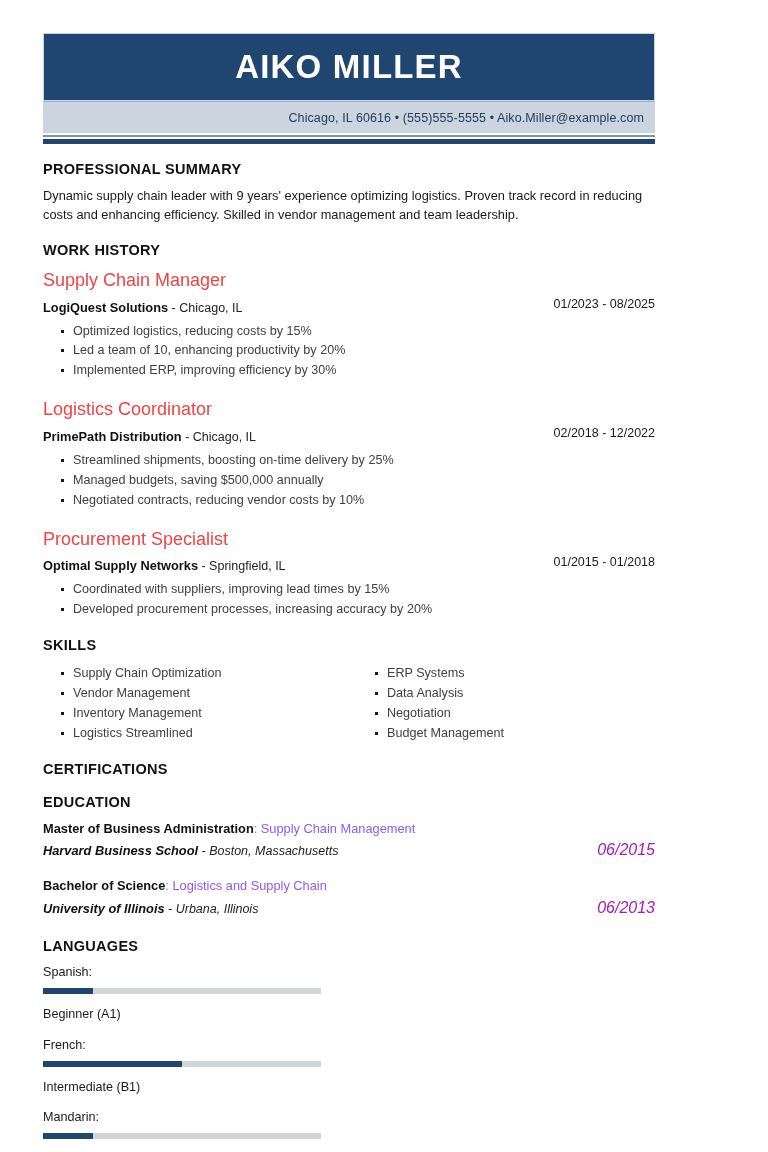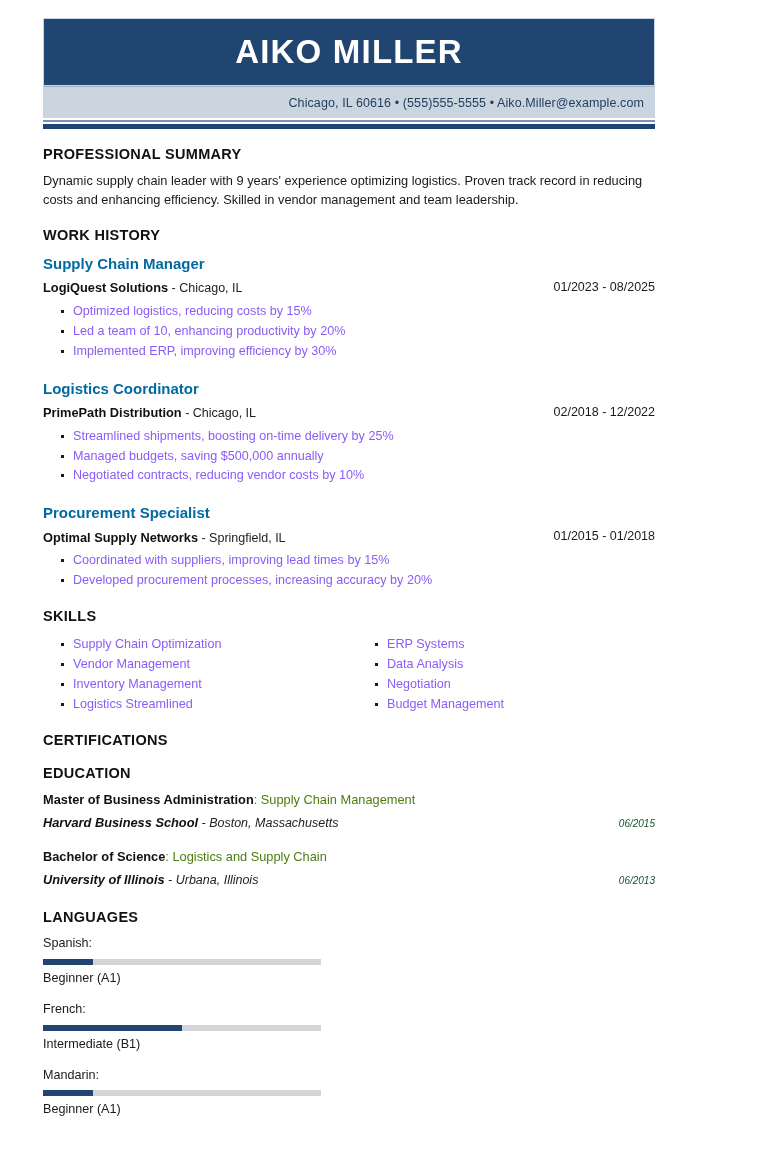--- a/index.html
+++ b/index.html
@@ -10,21 +10,21 @@
     background: #ffffff;
     font-family: "Liberation Sans", sans-serif;
     color: #1a1a1a;
   }
 
   .page {
     position: relative;
     width: 700px;
     height: 1152px;
     background: #ffffff;
-    padding: 18px 45px 0 43px;
+    padding: 33px 45px 0 43px;
   }
 
   
   .name-banner {
     background: #1f4570;
     border: 1px solid #c9d4e0;
     padding: 16px 10px 17px;
     text-align: center;
   }
   .name-banner .name {
@@ -75,29 +75,29 @@
     font-size: 12.8px;
     line-height: 1.52;
     color: #1a1a1a;
     max-width: 672px;
   }
 
   
   .job { margin-bottom: 15px; }
   .job:last-child { margin-bottom: 0; }
   .job-title {
-    font-size: 15px;
-    font-weight: bold;
-    color: #0369a1;
+    font-size: 18px;
+    font-weight: normal;
+    color: #ef4444;
     line-height: 1.55;
   }
   .job-line {
     display: flex;
     justify-content: space-between;
-    align-items: center;
+    align-items: flex-start;
     line-height: 1.55;
   }
   .job-company {
     font-size: 12.8px;
     font-weight: bold;
     color: #111111;
   }
   .job-location {
     font-size: 12.5px;
     font-weight: normal;
@@ -112,21 +112,21 @@
 
   ul.bullets {
     list-style: none;
     margin: 2px 0 0 0;
     padding: 0;
   }
   ul.bullets li {
     position: relative;
     font-size: 12.6px;
     line-height: 1.58;
-    color: #8b5cf6;
+    color: #404040;
     padding-left: 30px;
   }
   ul.bullets li::before {
     content: "";
     position: absolute;
     left: 18px;
     top: 8px;
     width: 3px;
     height: 3px;
     background: #1a1a1a;
@@ -145,42 +145,42 @@
   .edu-degree-line {
     font-size: 12.8px;
     line-height: 1.55;
   }
   .edu-degree {
     font-weight: bold;
     color: #111111;
   }
   .edu-field {
     font-weight: normal;
-    color: #4d7c0f;
+    color: #8b5cf6;
   }
   .edu-line {
     display: flex;
     justify-content: space-between;
     align-items: baseline;
     line-height: 1.55;
     font-style: italic;
   }
   .edu-school {
     font-size: 12.8px;
     font-weight: bold;
     color: #111111;
   }
   .edu-location {
     font-size: 12.5px;
     font-weight: normal;
     color: #222222;
   }
   .edu-date {
-    font-size: 10px;
-    color: #14532d;
+    font-size: 16px;
+    color: #a21caf;
     white-space: nowrap;
     padding-left: 14px;
   }
 
   
   .lang-grid {
     display: flex;
     flex-wrap: wrap;
     flex-direction: column;
   }
@@ -205,21 +205,21 @@
     position: absolute;
     left: 0;
     top: 0;
     height: 100%;
     background: #1f4570;
   }
   .lang-level {
     font-size: 12.6px;
     color: #1a1a1a;
     line-height: 1.5;
-    margin-top: 4px;
+    margin-top: 11px;
   }
 </style>
 </head>
 <body>
 
 <div class="page">
 
   <div>
     <div class="name-banner">
       <div class="name">AIKO MILLER</div>

